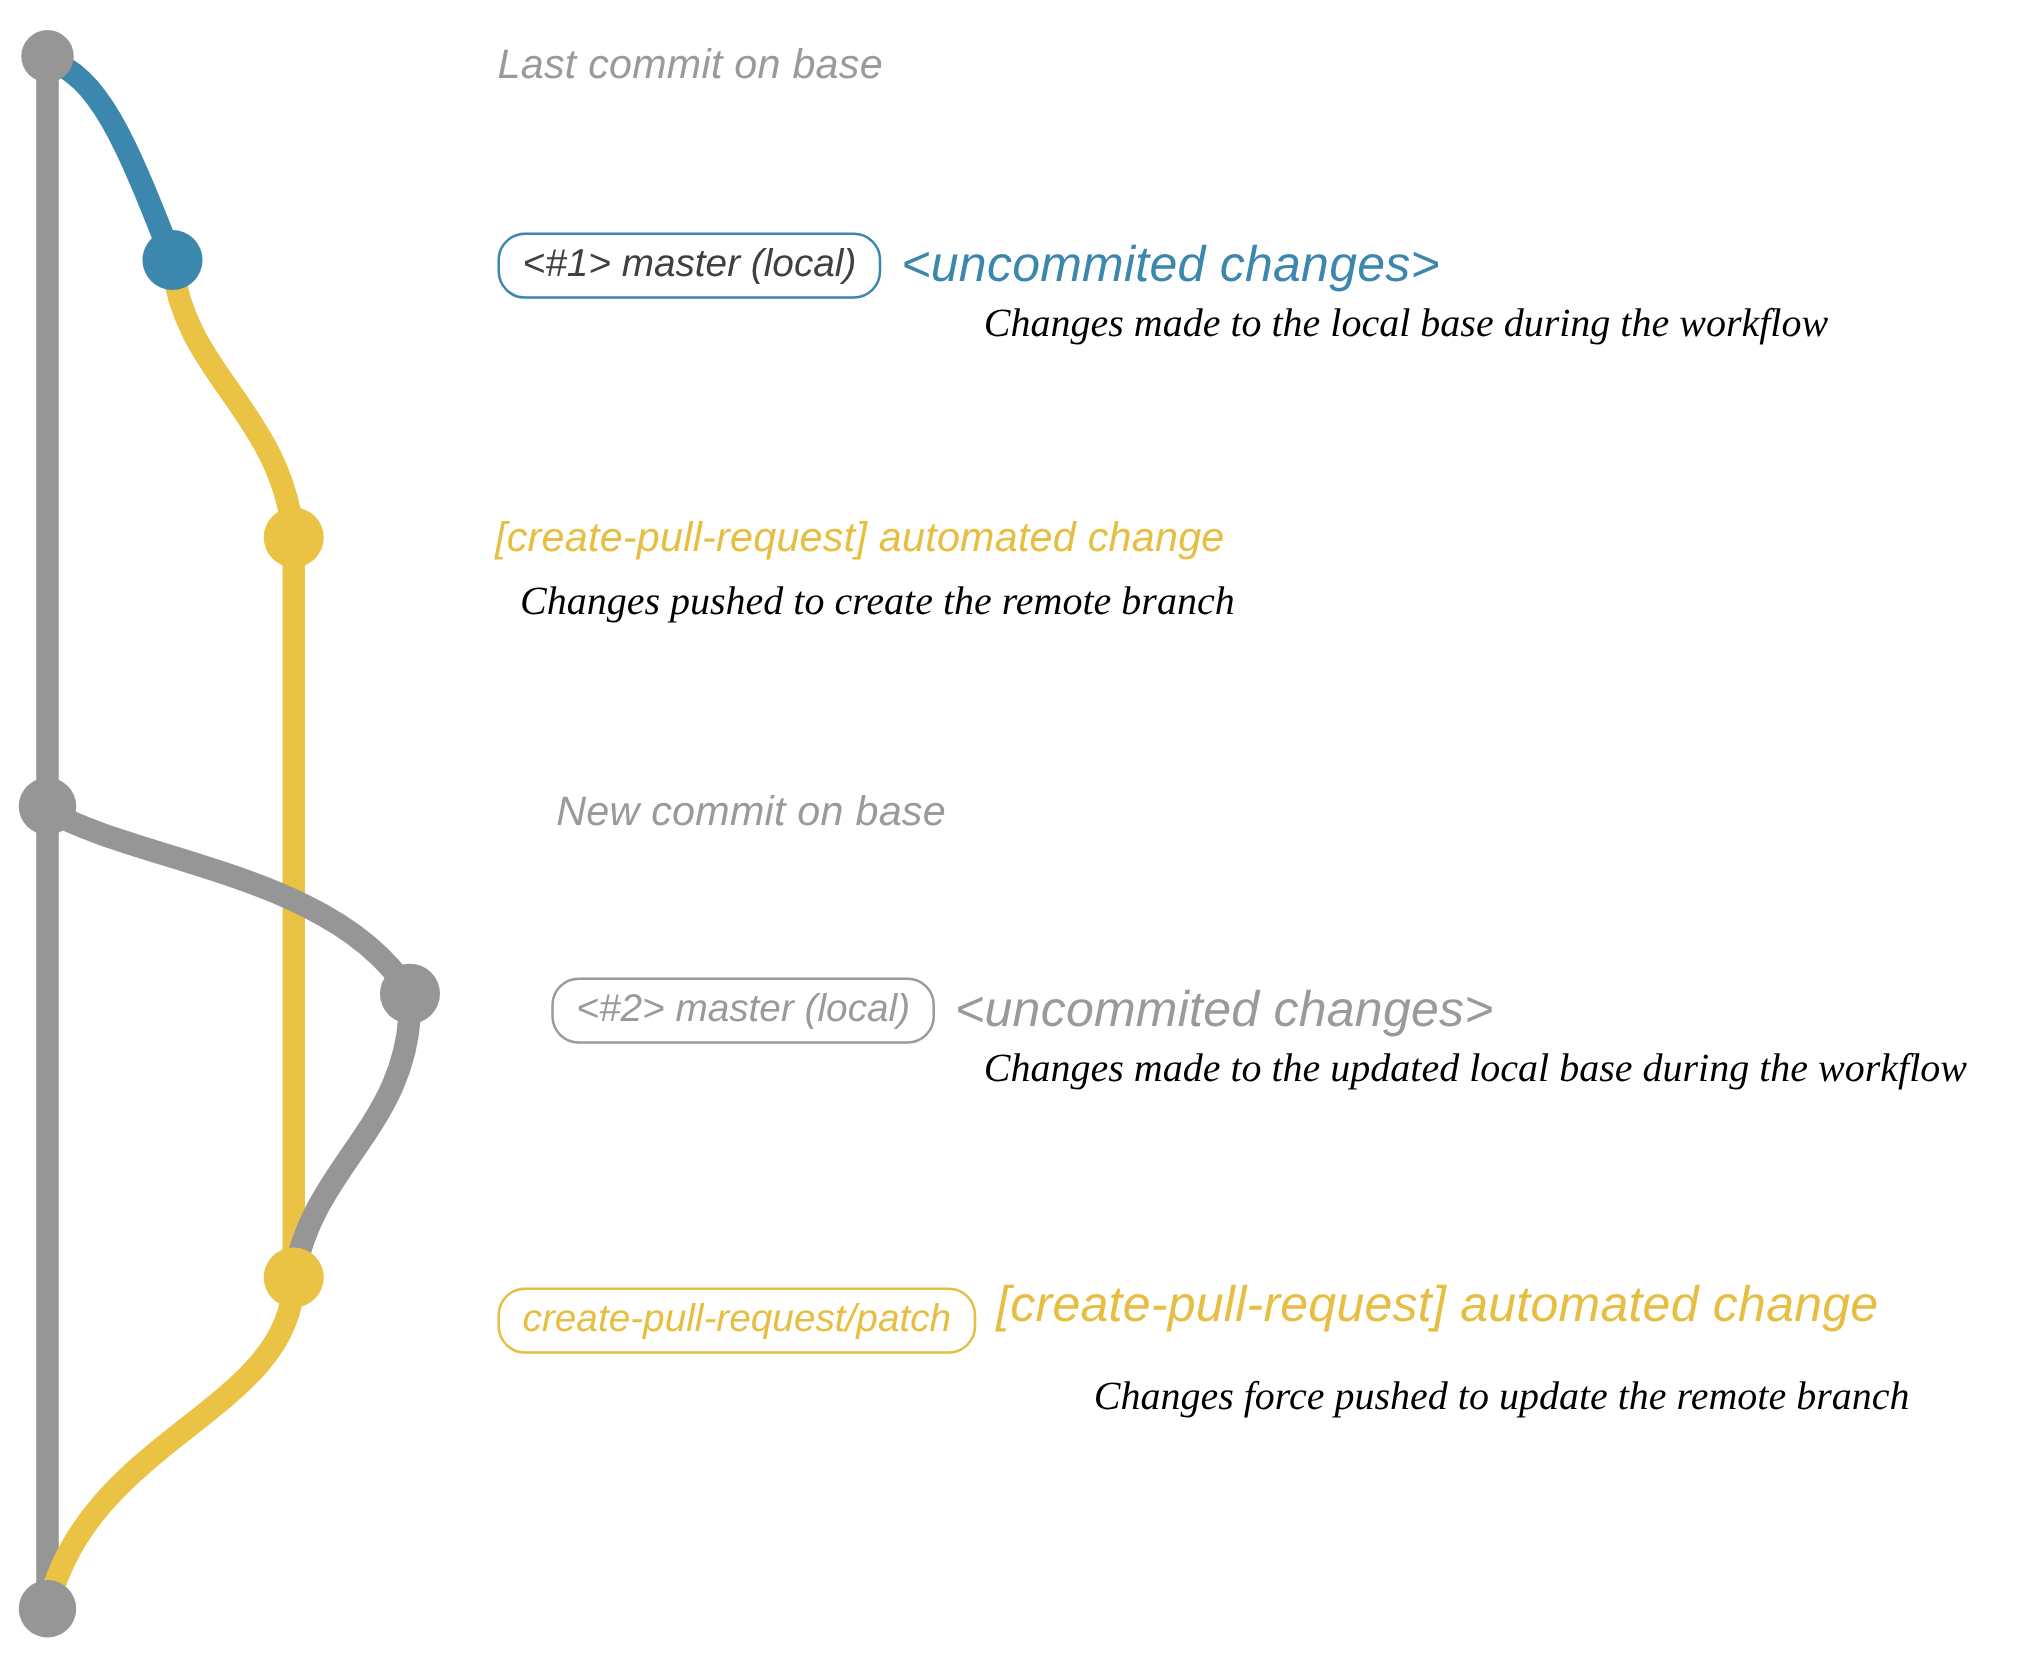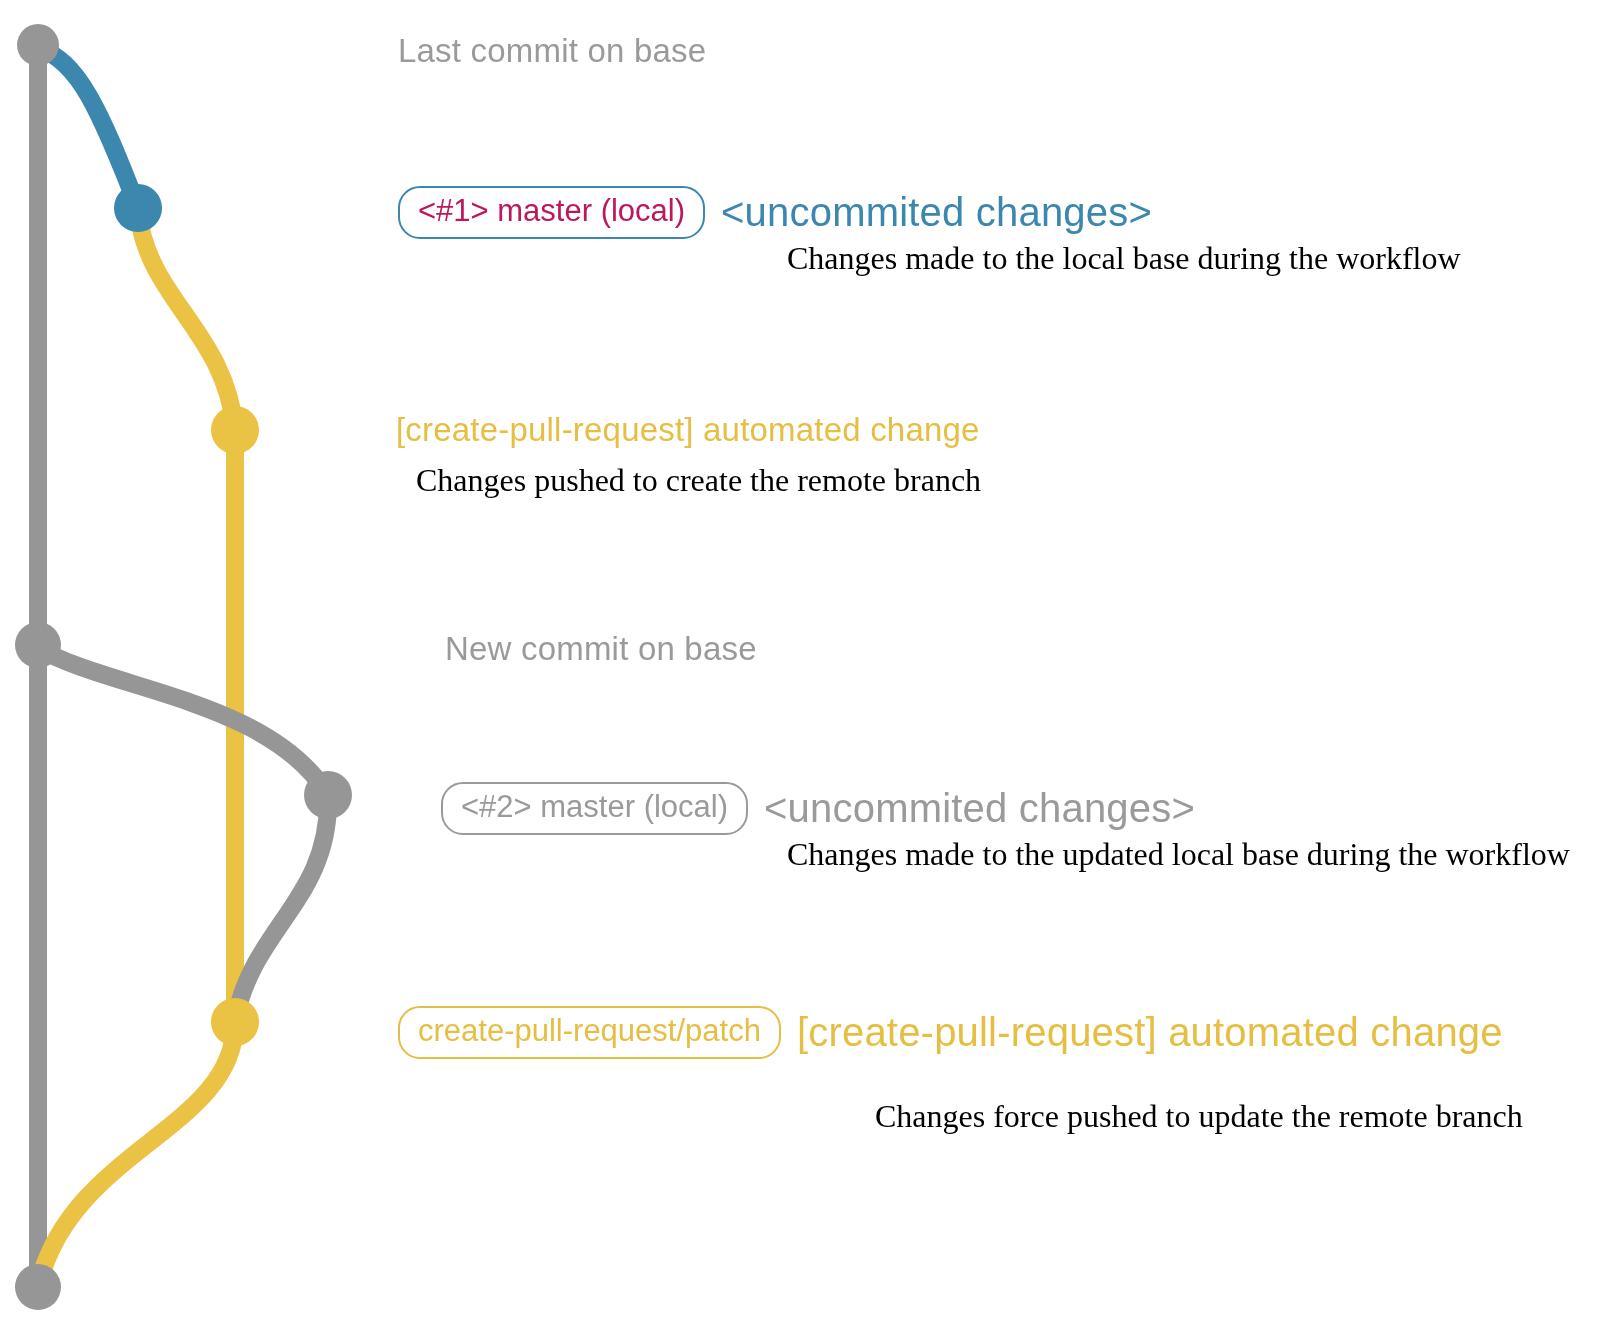--- a/index.html
+++ b/index.html
@@ -11,20 +11,21 @@
     width: 1618px;
     height: 1344px;
     font-family: "Liberation Sans", sans-serif;
     overflow: hidden;
   }
   #diagram {
     position: relative;
     width: 1312px;
     height: 1344px;
     background: #ffffff;
+    font-style: italic;
   }
   #graph-svg {
     position: absolute;
     left: 0;
     top: 0;
     width: 380px;
     height: 1344px;
   }
   .row {
     position: absolute;
@@ -43,23 +44,23 @@
   .chip {
     display: inline-block;
     border-radius: 22px;
     border: 2.5px solid #3b87ad;
     padding: 7px 18px 9px 18px;
     font-size: 31px;
     line-height: 1.05;
     color: #3b87ad;
     background: #ffffff;
   }
-  .chip-blue   { border-color: #3b87ad; color: #be185d; }
+  .chip-blue   { border-color: #3b87ad; color: #404040; }
   .chip-gray   { border-color: #9a9a9a; color: #9a9a9a; margin-left: 43px; }
-  .chip-yellow { border-color: #e5be42; color: #e5be42; }
+  .chip-yellow { border-color: #e5be42; color: #e5be42; margin-top: 24px; }
 
   .chip-label-after {
     margin-left: 16px;
     font-size: 40px;
   }
   .desc {
     position: absolute;
     font-family: "Liberation Serif", serif;
     font-size: 32px;
     color: #000000;

